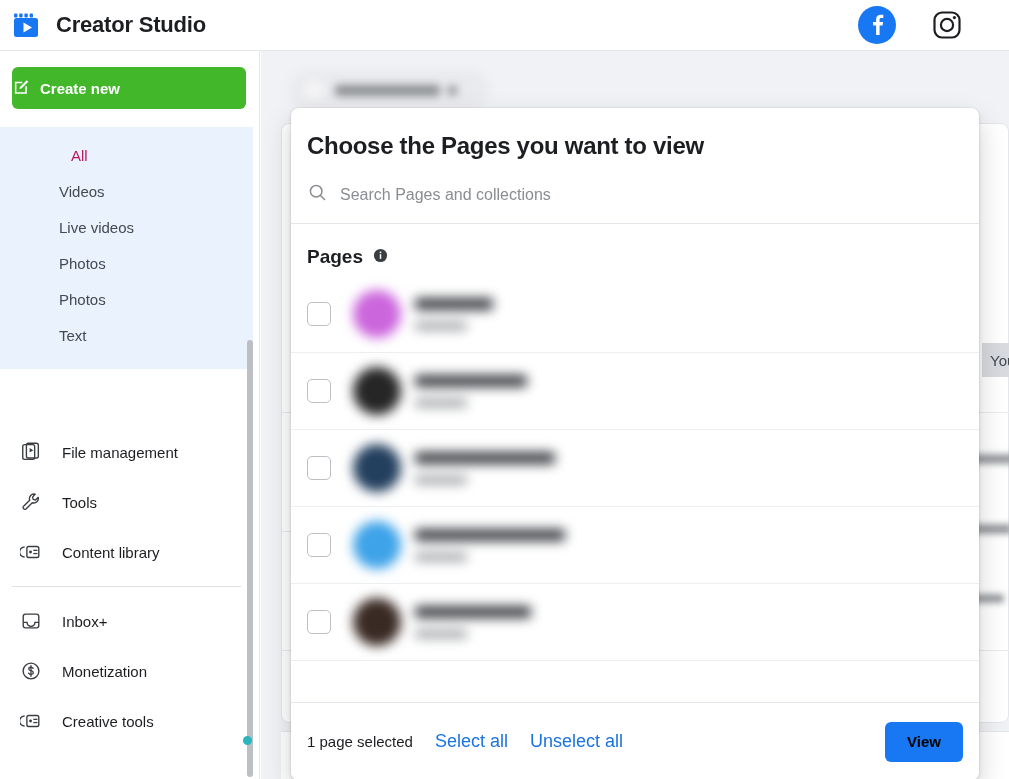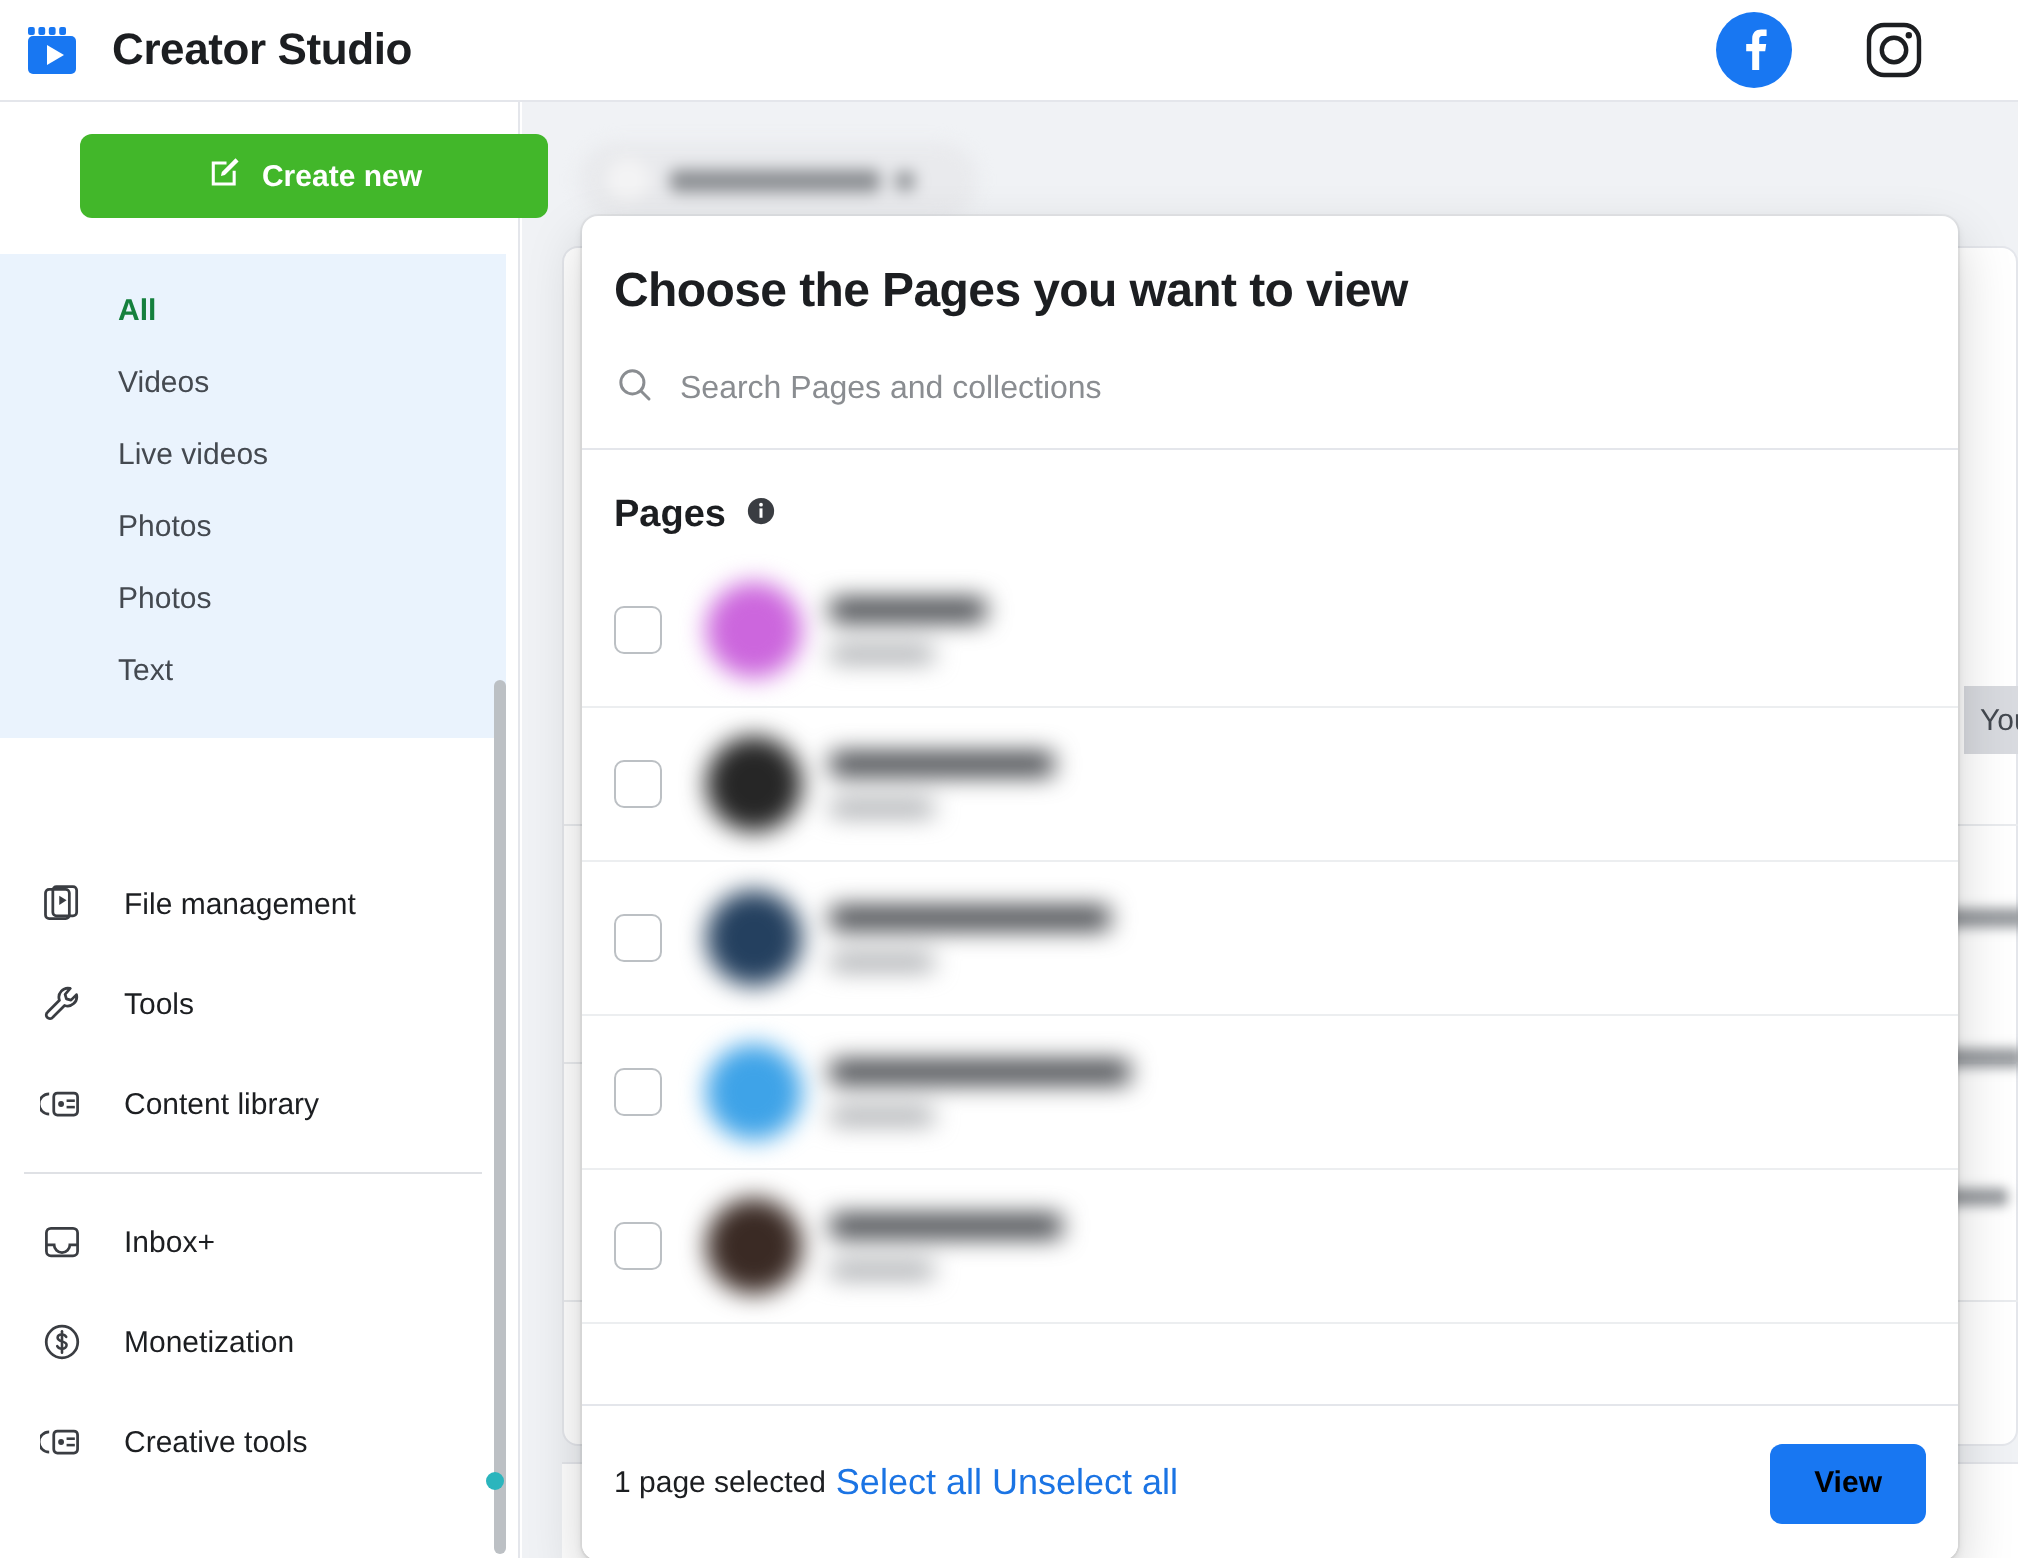--- a/index.html
+++ b/index.html
@@ -26,32 +26,32 @@
 
   
   .sidebar {
     position: absolute; left: 0; top: 51px; width: 260px; height: 728px;
     background: #fff; border-right: 1px solid #e4e6eb; z-index: 20;
   }
   .create-wrap { padding: 16px 14px 10px 12px; }
   .create-btn {
     width: 234px; height: 42px; background: #42b72a; border: none; border-radius: 6px;
     color: #fff; font-size: 15px; font-weight: 700; font-family: "Liberation Sans", sans-serif;
-    display: flex; align-items: center; justify-content: center; gap: 10px; cursor: pointer; margin-left: 28px;
+    display: flex; align-items: center; gap: 10px; cursor: pointer;
   }
 
   .filter-block {
     position: absolute; left: 0; top: 76px; width: 253px;
     background: #eaf3fd; padding-top: 10px; padding-bottom: 16px;
   }
   .filter-item {
     height: 36px; display: flex; align-items: center;
     padding-left: 59px; font-size: 15px; color: #444950; cursor: pointer;
   }
-  .filter-item.active { color: #15803d; font-weight: 700; }
+  .filter-item.active { color: #be185d; font-weight: 400; margin-left: 12px; }
 
   .nav-section { position: absolute; left: 0; top: 376px; width: 253px; }
   .nav-item {
     height: 50px; display: flex; align-items: center; gap: 18px;
     padding-left: 18px; font-size: 15px; color: #1c1e21; cursor: pointer;
   }
   .nav-item .nm-ico { width: 26px; height: 26px; flex: none; display:flex; align-items:center; justify-content:center; }
   .nav-divider { height: 1px; background: #dfe1e5; margin: 9px 12px 9px 12px; }
 
   .sidebar-scrollbar {
@@ -117,21 +117,21 @@
     flex: none; cursor: pointer;
   }
   .row-main { display: flex; align-items: center; gap: 14px; margin-left: 22px; filter: blur(6px); }
   .row-avatar { width: 48px; height: 48px; border-radius: 50%; flex: none; }
   .row-texts { display: flex; flex-direction: column; gap: 12px; }
   .row-name { height: 12px; border-radius: 3px; background: #3a3d42; }
   .row-sub { height: 8px; width: 52px; border-radius: 3px; background: #9a9da1; }
 
   .modal-footer {
     flex: none; height: 78px; background: #fff; border-top: 1px solid #e4e6eb;
-    display: flex; align-items: center; padding: 0 16px; gap: 5px;
+    display: flex; align-items: center; padding: 0 16px; gap: 22px;
   }
   .footer-count { font-size: 15px; color: #1c1e21; }
   .footer-link { font-size: 18px; color: #1b74e4; cursor: pointer; }
   .view-btn {
     margin-left: auto; background: #1877f2; color: #000000; border: none; border-radius: 6px;
     height: 40px; padding: 0 22px; font-size: 15px; font-weight: 700; cursor: pointer;
     font-family: "Liberation Sans", sans-serif;
   }
 
   .see-all {

